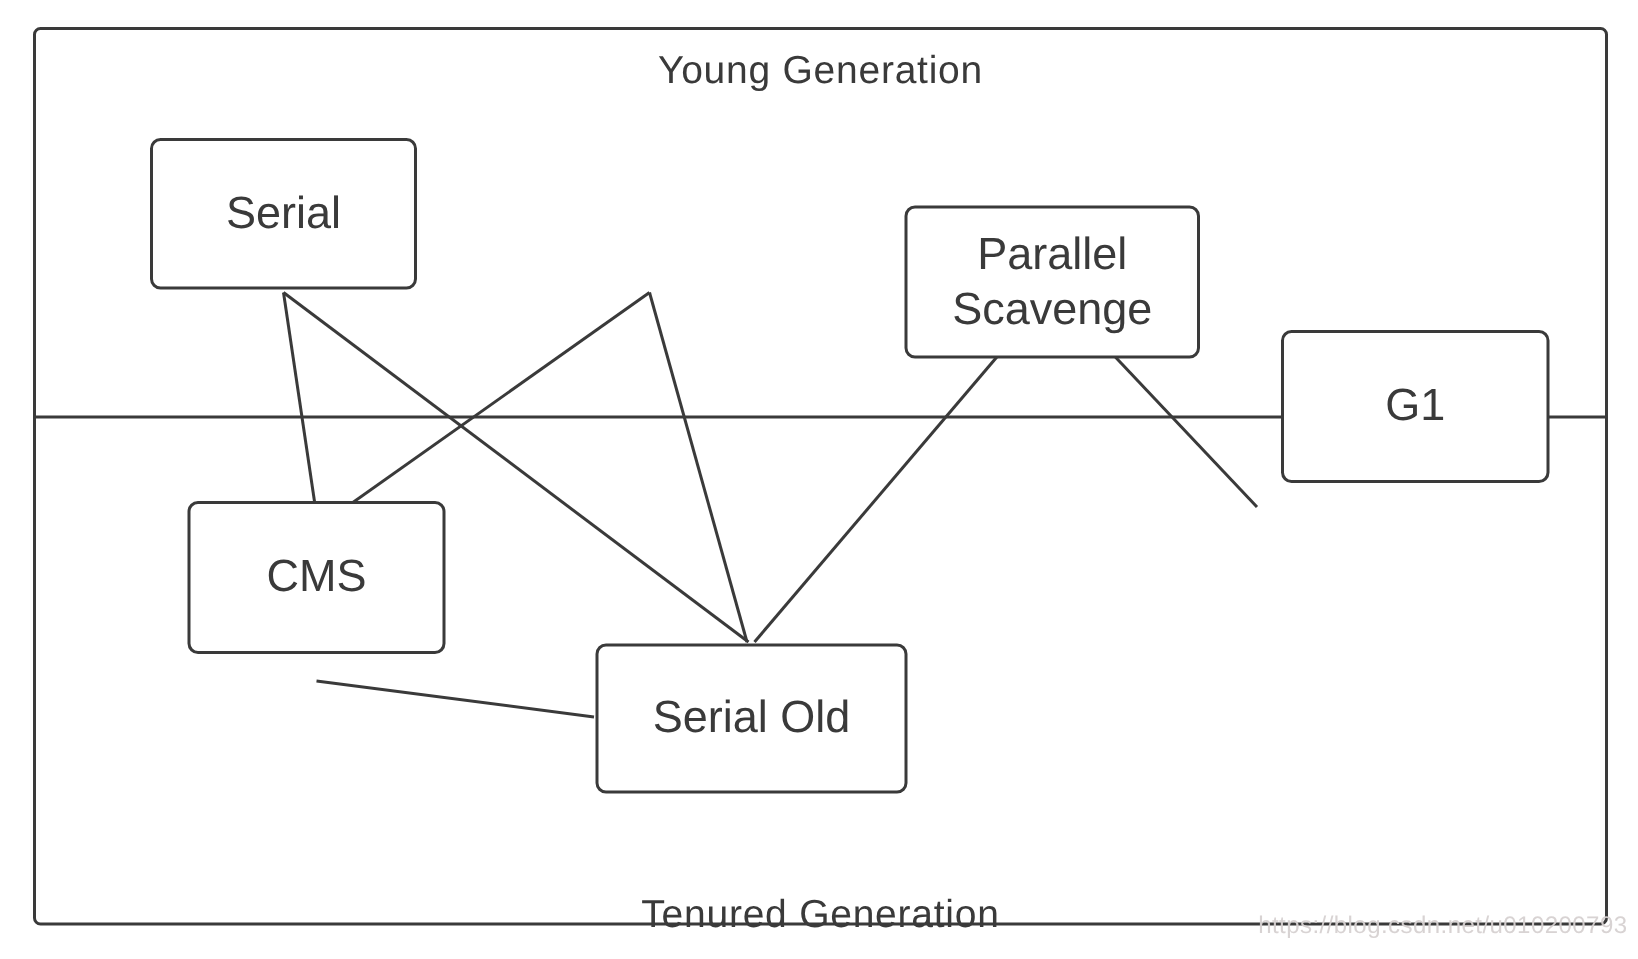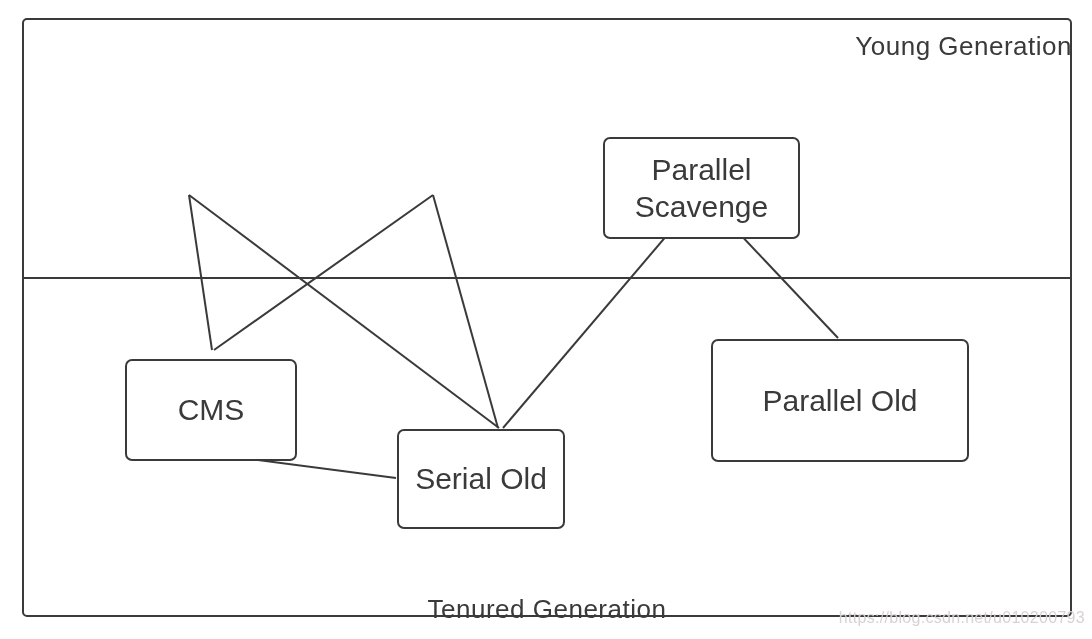--- a/index.html
+++ b/index.html
@@ -33,21 +33,21 @@
   }
   .gen-label{
     position:absolute;
     left:22px;width:1050px;
     text-align:center;
     font-size:26px;
     font-weight:300;
     letter-spacing:0.5px;
     color:#3a3a3a;
   }
-  #young-label{top:31px;text-align:right;}
+  #young-label{top:31px;}
   #tenured-label{top:562px;margin-top:32px;}
   .node{
     position:absolute;
     box-sizing:border-box;
     background:#ffffff;
     border:2px solid #3a3a3a;
     border-radius:7px;
     display:flex;
     align-items:center;
     justify-content:center;
@@ -55,22 +55,22 @@
     font-size:30px;
     font-weight:300;
     line-height:1.25;
     color:#3a3a3a;
     padding:0 6px;
   }
   #node-serial        {left:100px;top:92px; width:178px;height:101px;}
   #node-parnew        {left:348px;top:91px; width:180px;height:102px;}
   #node-parallel-scavenge{left:603px;top:91px; width:197px;height:102px;margin-top:46px;}
   #node-g1            {left:854px;top:220px;width:179px;height:102px;}
-  #node-cms           {left:125px;top:359px;width:172px;height:102px;}
-  #node-serial-old    {left:397px;top:429px;width:168px;height:100px;}
+  #node-cms           {left:125px;top:334px;width:172px;height:102px;}
+  #node-serial-old    {left:397px;top:429px;width:208px;height:100px;}
   #node-parallel-old  {left:711px;top:339px;width:258px;height:123px;}
   .watermark{
     position:absolute;
     right:7px;top:609px;
     font-size:16px;
     font-weight:400;
     letter-spacing:0.3px;
     color:rgba(214,209,209,0.95);
     z-index:10;
     white-space:nowrap;
@@ -93,26 +93,27 @@
       <line x1="433" y1="195" x2="498" y2="428" stroke="#3a3a3a" stroke-width="2"></line>
       <line x1="702" y1="194" x2="503" y2="428" stroke="#3a3a3a" stroke-width="2"></line>
       <line x1="702" y1="194" x2="838" y2="338" stroke="#3a3a3a" stroke-width="2"></line>
       <line x1="211" y1="454" x2="396" y2="478" stroke="#3a3a3a" stroke-width="2"></line>
     </svg>
 
   <div id="young-label" class="gen-label">Young Generation</div>
 
   <div id="tenured-label" class="gen-label">Tenured Generation</div>
 
+  <div id="node-serial" class="node">Serial</div>
 
 
   <div id="node-parallel-scavenge" class="node">Parallel Scavenge</div>
 
+  <div id="node-g1" class="node">G1</div>
 
   <div id="node-cms" class="node">CMS</div>
 
   <div id="node-serial-old" class="node">Serial Old</div>
 
-  <div id="node-parallel-old" class="node">Parallel Old</div>
 
   <div class="watermark">https://blog.csdn.net/u010200793</div>
 
 </div>
 
 </body></html>

